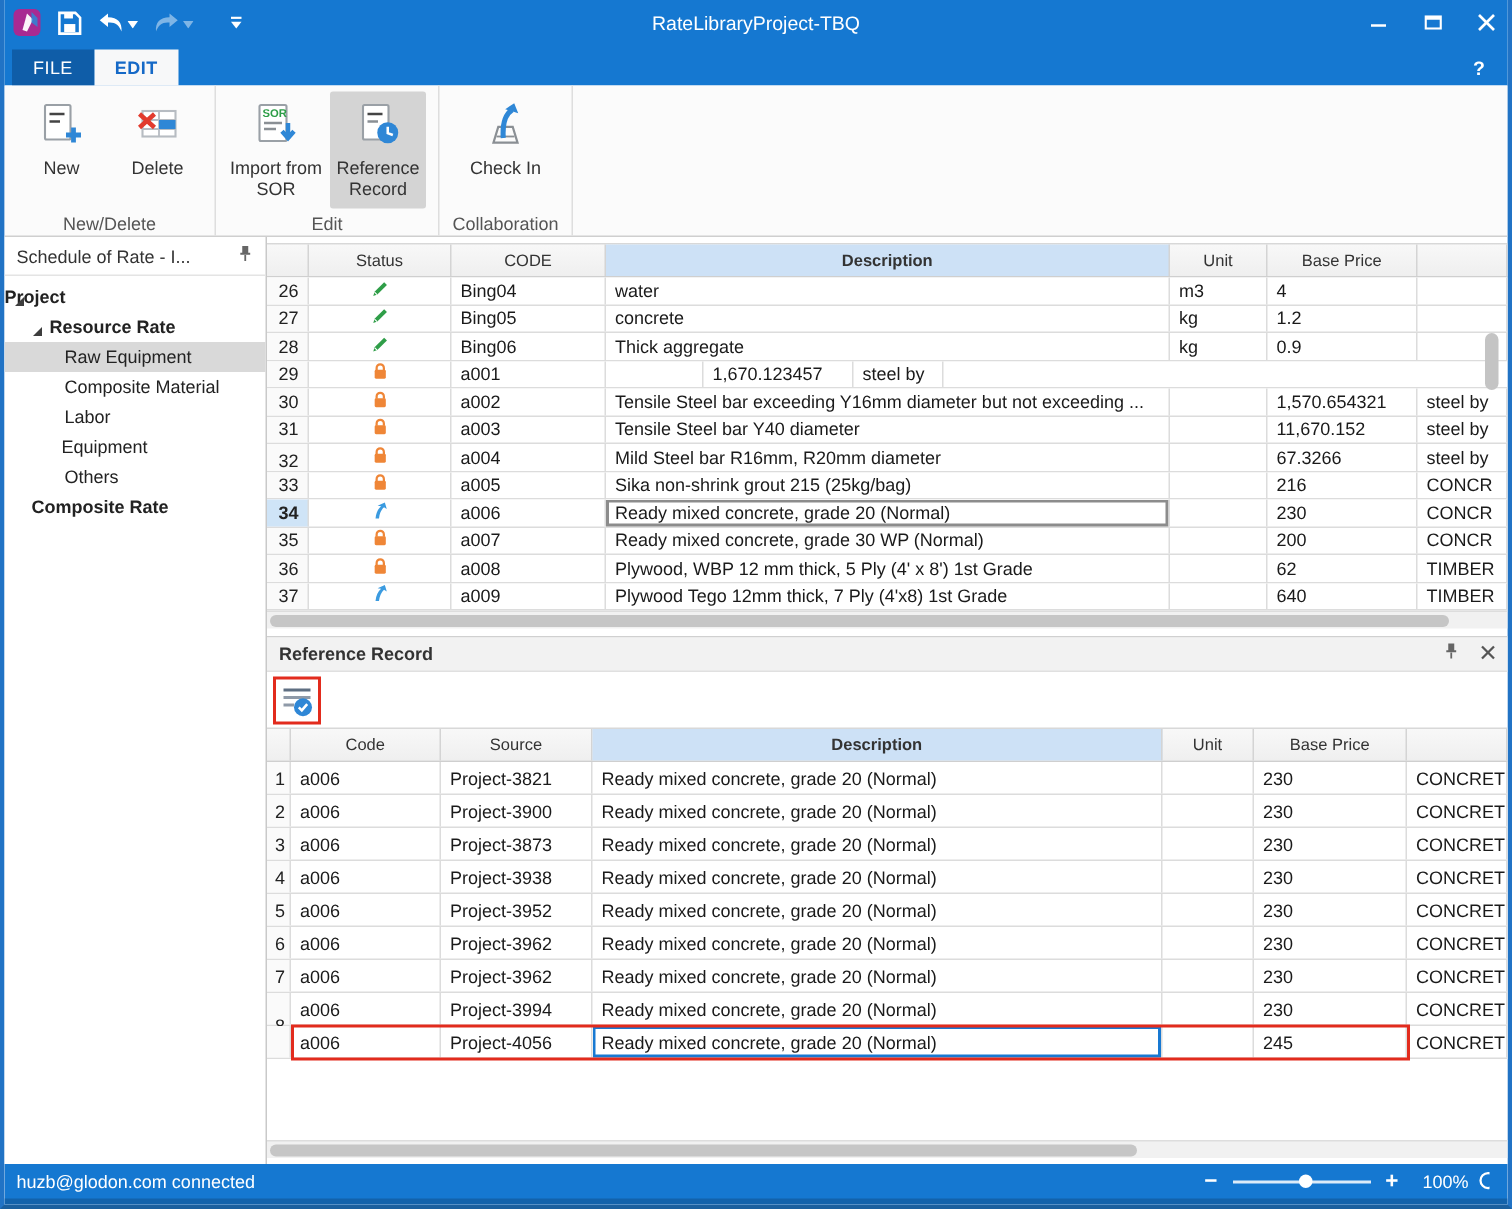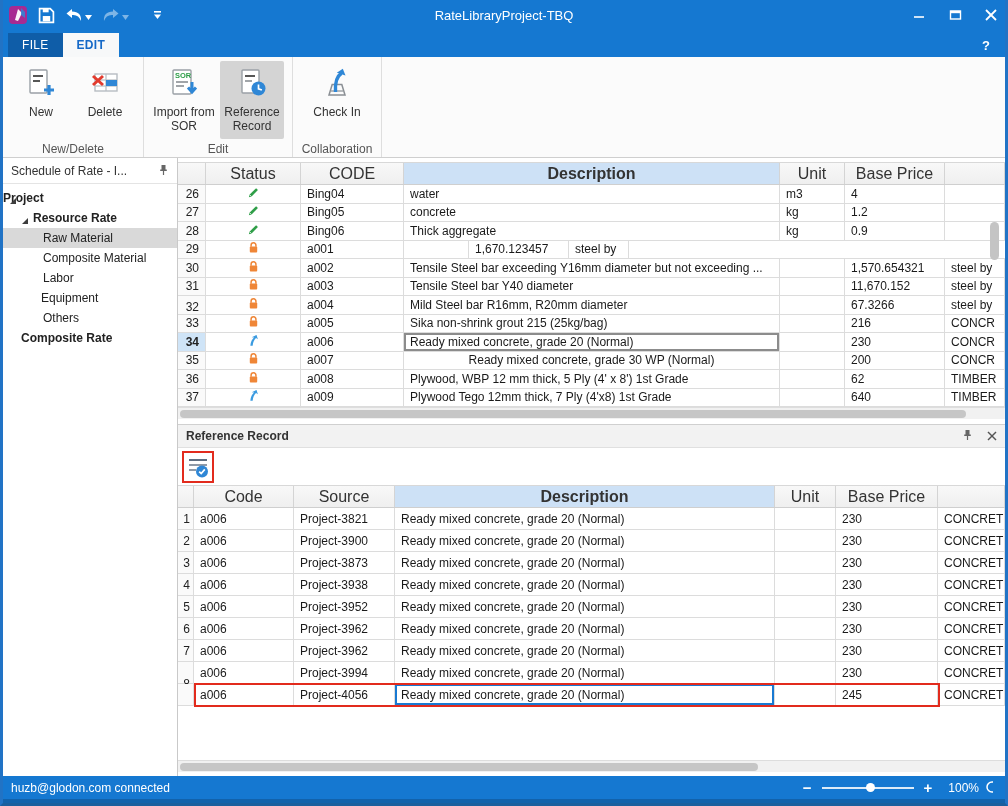--- a/index.html
+++ b/index.html
@@ -37,21 +37,21 @@
   .sb-header { height:26px; display:flex; align-items:center; padding:0 8px; border-bottom:1px solid #e4e4e4; }
   .sb-title { font-size:12px; font-weight:normal; color:#333; flex:1; white-space:nowrap; overflow:hidden; }
   .tree { padding-top:4px; }
   .tree-item { height:20px; display:flex; align-items:center; font-size:12px; color:#222; cursor:default; position:relative; }
   .tree-item.bold { font-weight:bold; }
   .tree-item.selected { background:#d9d9d9; }
   .tree-exp { position:absolute; width:8px; height:8px; }
   .main { position:relative; flex:1; height:100%; }
   
   .g-header { display:flex; height:23px; background:linear-gradient(#f8f8f8,#efefef); border-bottom:1px solid #cfcfcf; border-top:1px solid #d8d8d8; }
-  .g-hcell { flex:none; display:flex; align-items:center; justify-content:center; font-size:16px; color:#333;
+  .g-hcell { flex:none; display:flex; align-items:center; justify-content:center; font-size:11px; color:#333;
     border-right:1px solid #d4d4d4; overflow:hidden; white-space:nowrap; }
   .g-hcell.hl { background:#cde1f6; }
   .g-hcell.bold { font-weight:bold; }
   .g-row { display:flex; border-bottom:1px solid #dcdcdc; background:#fff; position:relative; }
   .g-cell { flex:none; display:flex; align-items:center; font-size:12px; color:#1a1a1a; padding:0 6px;
     border-right:1px solid #dcdcdc; overflow:hidden; white-space:nowrap; position:relative; }
   .g-cell.num { justify-content:flex-end; background:#fafafa; color:#222; }
   .g-cell.center { justify-content:center; }
   .g-cell.selnum { background:#cfe4f7; font-weight:bold; }
   .g-cell.cellsel { box-shadow:inset 0 0 0 2px #8c8c8c; }
@@ -246,21 +246,21 @@
               </svg></span>
             <span style="">Project</span>
           </div>
           <div class="tree-item bold">
             <span class="tree-exp" style="left: 18px;"><svg width="8" height="8" viewBox="0 0 8 8">
                 <path d="M7 1v6H1z" fill="#3d3d3d"></path>
               </svg></span>
             <span style="padding-left: 30px;">Resource Rate</span>
           </div>
           <div class="tree-item selected">
-            <span style="padding-left: 40px;">Raw Material</span>
+            <span style="padding-left: 40px;">Raw Equipment</span>
           </div>
           <div class="tree-item">
             <span style="padding-left: 40px;">Composite Material</span>
           </div>
           <div class="tree-item">
             <span style="padding-left: 40px;">Labor</span>
           </div>
           <div class="tree-item">
             <span style="padding-left: 38px;">Equipment</span>
           </div>
@@ -522,21 +522,21 @@
               </div>
               <div class="g-cell center" style="width: 95px;">
                 <span><svg width="13" height="13" viewBox="0 0 14 14">
                     <path d="M4.4 6.2V4.6a2.6 2.6 0 015.2 0v1.6" fill="none" stroke="#ef8637" stroke-width="1.6"></path>
                     <rect x="3" y="6" width="8" height="6.3" rx="1" fill="#ef8637"></rect>
                   </svg></span>
               </div>
               <div class="g-cell" style="width: 103px;">
                 <span>a007</span>
               </div>
-              <div class="g-cell" style="width: 376px; justify-content: center;">
+              <div class="g-cell" style="width: 376px;">
                 <span>Ready mixed concrete, grade 30 WP (Normal)</span>
               </div>
               <div class="g-cell" style="width: 65px;">
                 <span></span>
               </div>
               <div class="g-cell" style="width: 100px;">
                 <span>200</span>
               </div>
               <div class="g-cell" style="width: 60px;">
                 <span>CONCR</span>

